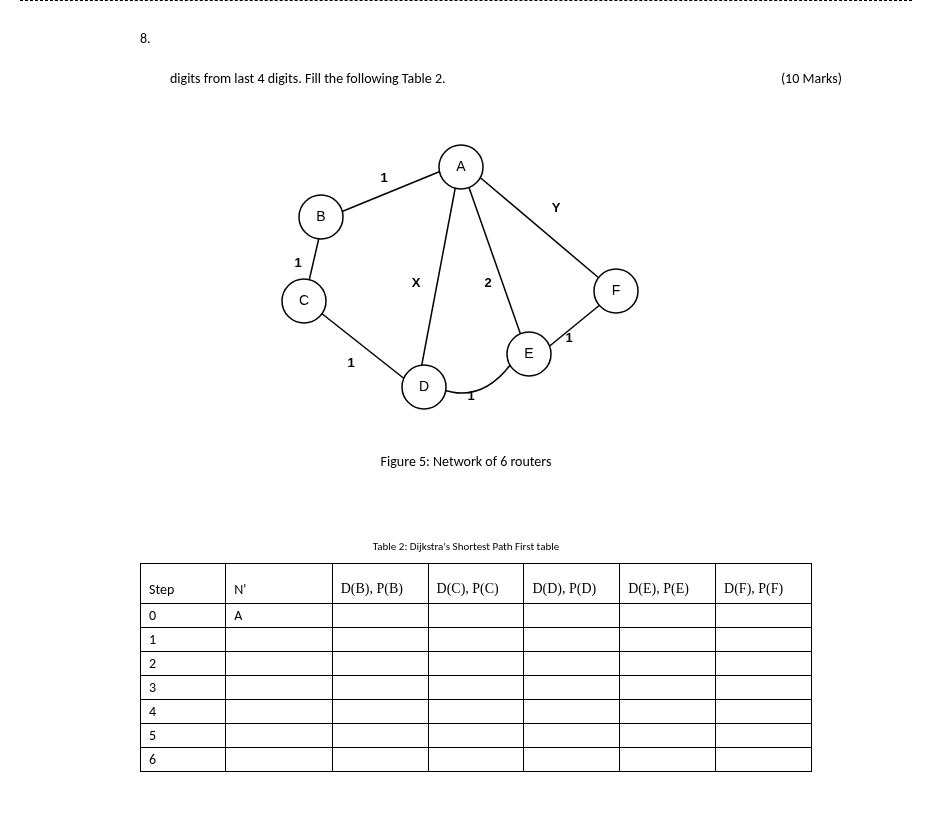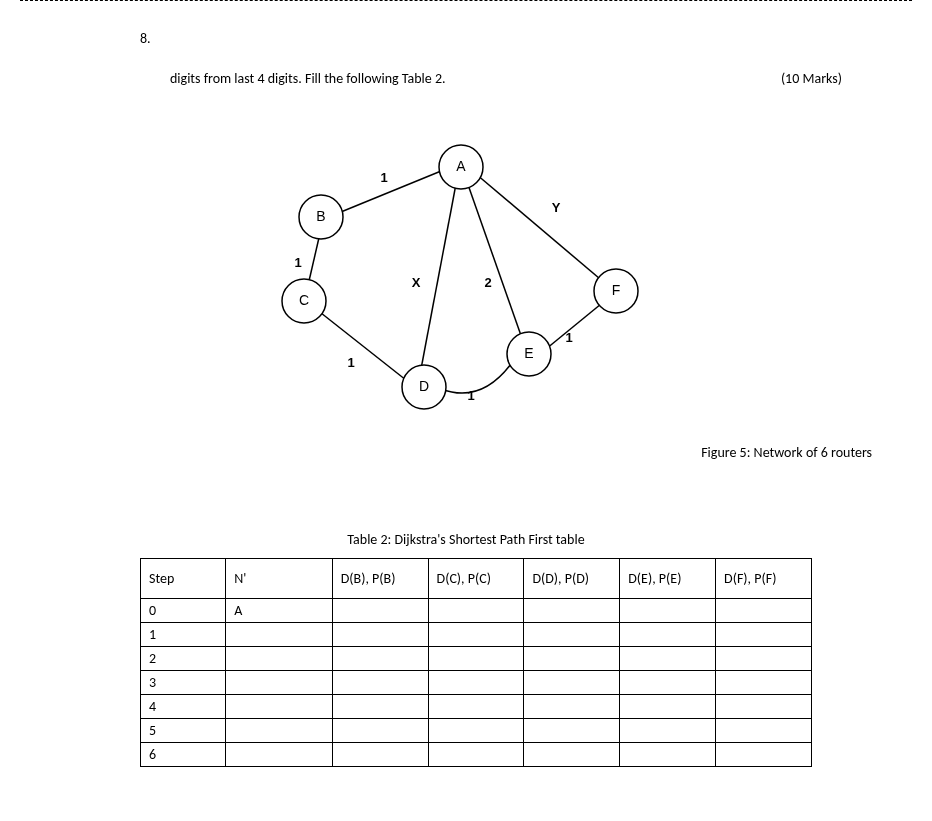--- a/index.html
+++ b/index.html
@@ -41,53 +41,53 @@
     .marks {
       float: right;
     }
     .figure-container {
       position: relative;
       width: 420px;
       height: 300px;
       margin: 40px auto 10px auto;
     }
     .figure-caption {
-      text-align: right;
-      margin-top: 15px;
+      text-align: center;
+      margin-top: 24px;
       font-size: 14px;
     }
     .table-caption {
       text-align: center;
       margin-top: 70px;
       margin-bottom: 10px;
-      font-size: 14px;
+      font-size: 11px;
     }
     .table-container {
       margin: 0 60px 0 80px;
     }
     table {
       border-collapse: collapse;
       width: 100%;
       font-size: 14px;
     }
     table td {
       border: 1px solid #000;
       padding: 3px 8px;
       height: 20px;
       text-align: left;
       vertical-align: middle;
     }
     table .header-row td {
       height: 40px;
       vertical-align: top;
-      padding-top: 11px;
+      padding-top: 17px;
     }
     .col-step { width: 80px; }
     .col-n { width: 100px; }
-    .col-d { width: 90px; }
+    .col-d { width: 90px; font-family: Liberation Serif, serif; }
     svg {
       width: 100%;
       height: 100%;
     }
     svg text {
       font-family: Arial, sans-serif;
       font-size: 14px;
       text-anchor: middle;
       dominant-baseline: middle;
     }

